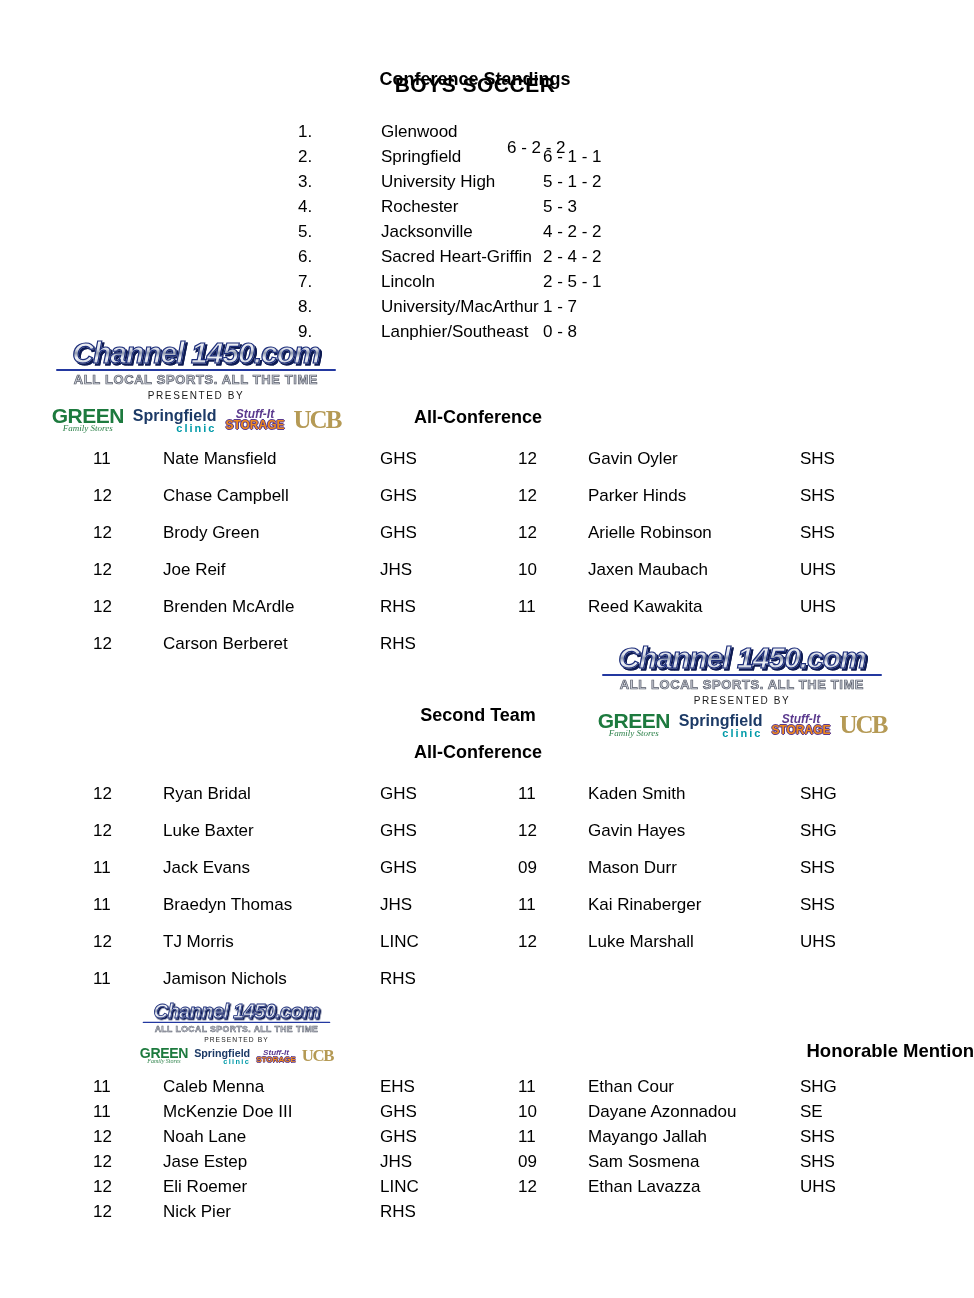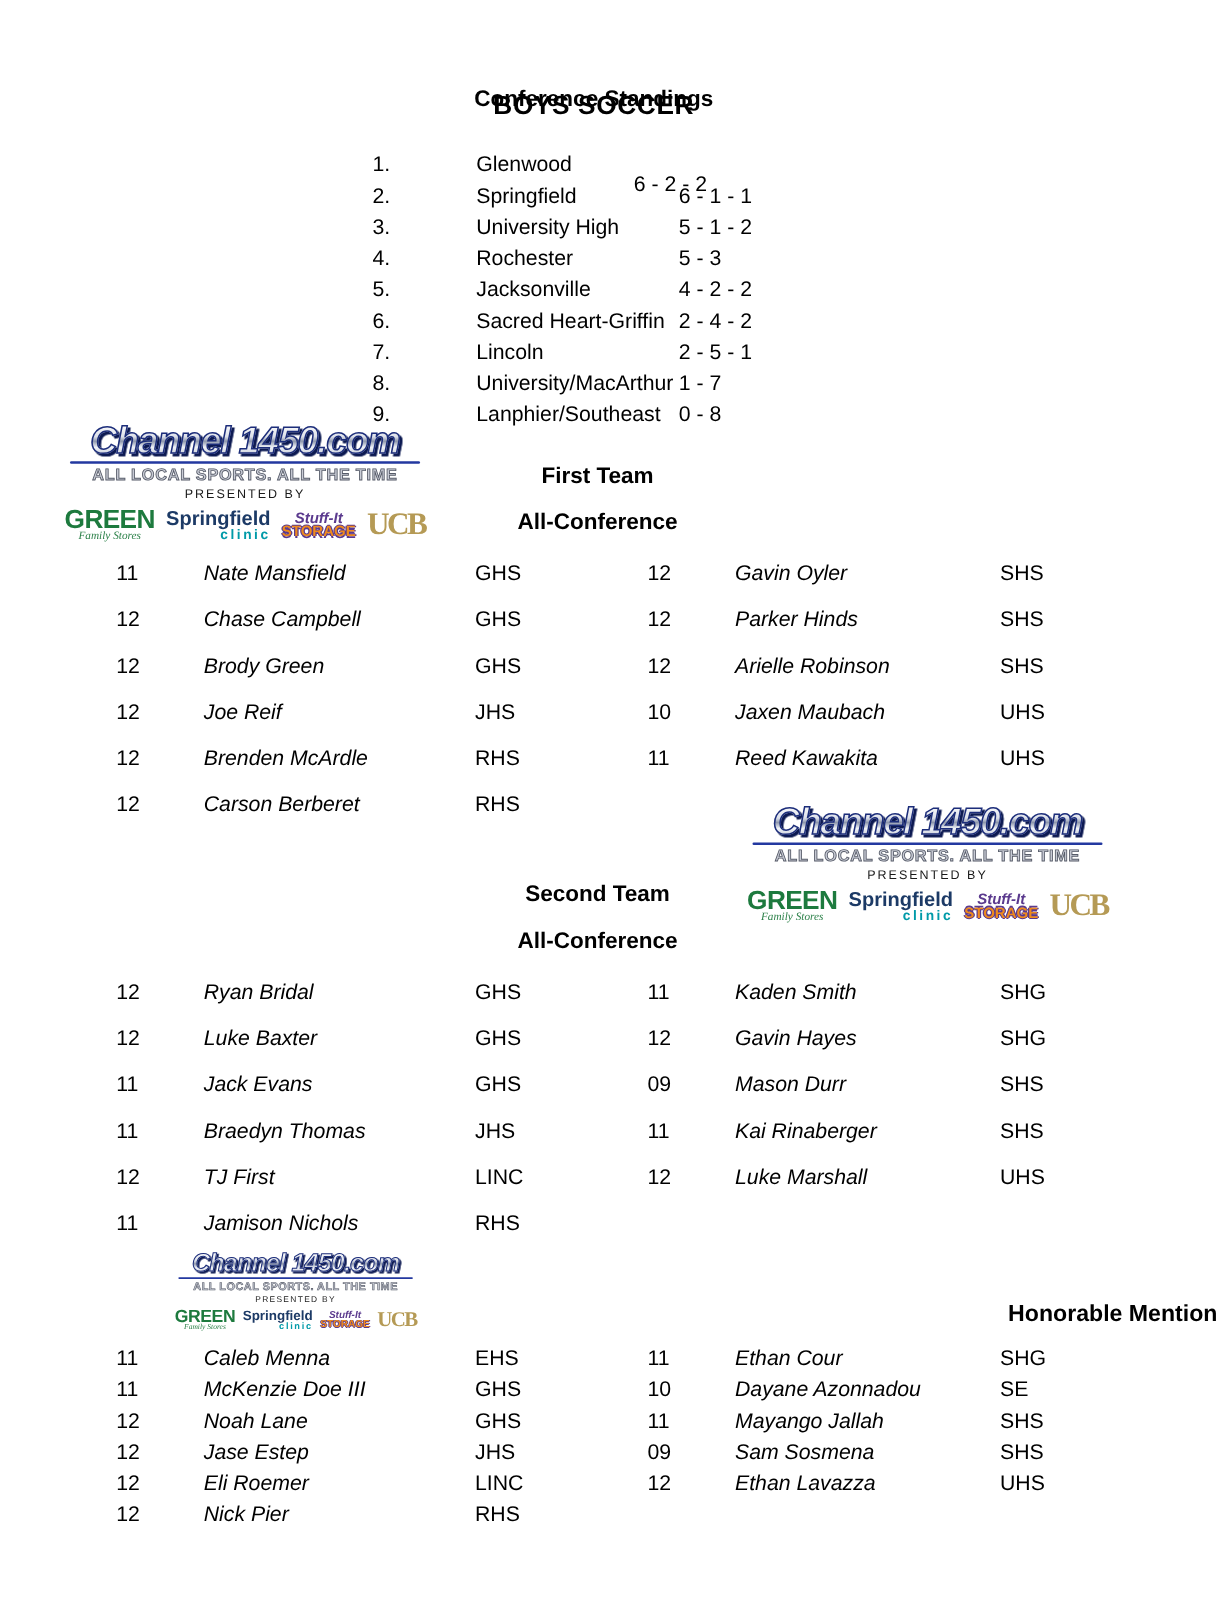--- a/index.html
+++ b/index.html
@@ -29,21 +29,21 @@
 
   
   .pcol{position:absolute;left:5px;width:974px;}
   #ft-left,#ft-right{top:440px;}
   #st2-left,#st2-right{top:775px;}
   #hm-left,#hm-right{top:1074px;}
   .p-row{position:relative;font-size:17px;}
   .rows-37 .p-row{height:37px;line-height:37px;}
   .rows-25 .p-row{height:25px;line-height:25px;}
   .pcol .p-grade{position:absolute;left:88px;}
-  .pcol .p-name{position:absolute;left:158px;font-style:italic;}
+  .pcol .p-name{position:absolute;left:158px;}
   .pcol .p-school{position:absolute;left:375px;}
   .pcol.right .p-grade{left:513px;}
   .pcol.right .p-name{left:583px;}
   .pcol.right .p-school{left:795px;}
 
   
   .logo-slot{position:absolute;}
   #logo1{left:52px;top:338px;}
   #logo2{left:598px;top:643px;}
   #logo3{left:140px;top:1001px;transform:scale(0.67);transform-origin:top left;}
@@ -151,21 +151,20 @@
       </div>
       <div class="sp-stuffit">
         <div class="sp-stuffit-main">Stuff-It</div>
         <div class="sp-stuffit-sub">STORAGE</div>
       </div>
       <div class="sp-ucb">UCB</div>
     </div>
   </div>
 </div>
 
-  <div class="sec-heading" id="ft-h1">First Team</div>
   <div class="sec-heading" id="ft-h2">All-Conference</div>
 
   <div class="pcol rows-37" id="ft-left">
       <div class="p-row">
         <span class="p-grade">11</span>
         <span class="p-name">Nate Mansfield</span>
         <span class="p-school">GHS</span>
       </div>
       <div class="p-row">
         <span class="p-grade">12</span>
@@ -264,21 +263,21 @@
         <span class="p-name">Jack Evans</span>
         <span class="p-school">GHS</span>
       </div>
       <div class="p-row">
         <span class="p-grade">11</span>
         <span class="p-name">Braedyn Thomas</span>
         <span class="p-school">JHS</span>
       </div>
       <div class="p-row">
         <span class="p-grade">12</span>
-        <span class="p-name">TJ First</span>
+        <span class="p-name">TJ Morris</span>
         <span class="p-school">LINC</span>
       </div>
       <div class="p-row">
         <span class="p-grade">11</span>
         <span class="p-name">Jamison Nichols</span>
         <span class="p-school">RHS</span>
       </div>
     </div>
   <div class="pcol rows-37 right" id="st2-right">
       <div class="p-row">

